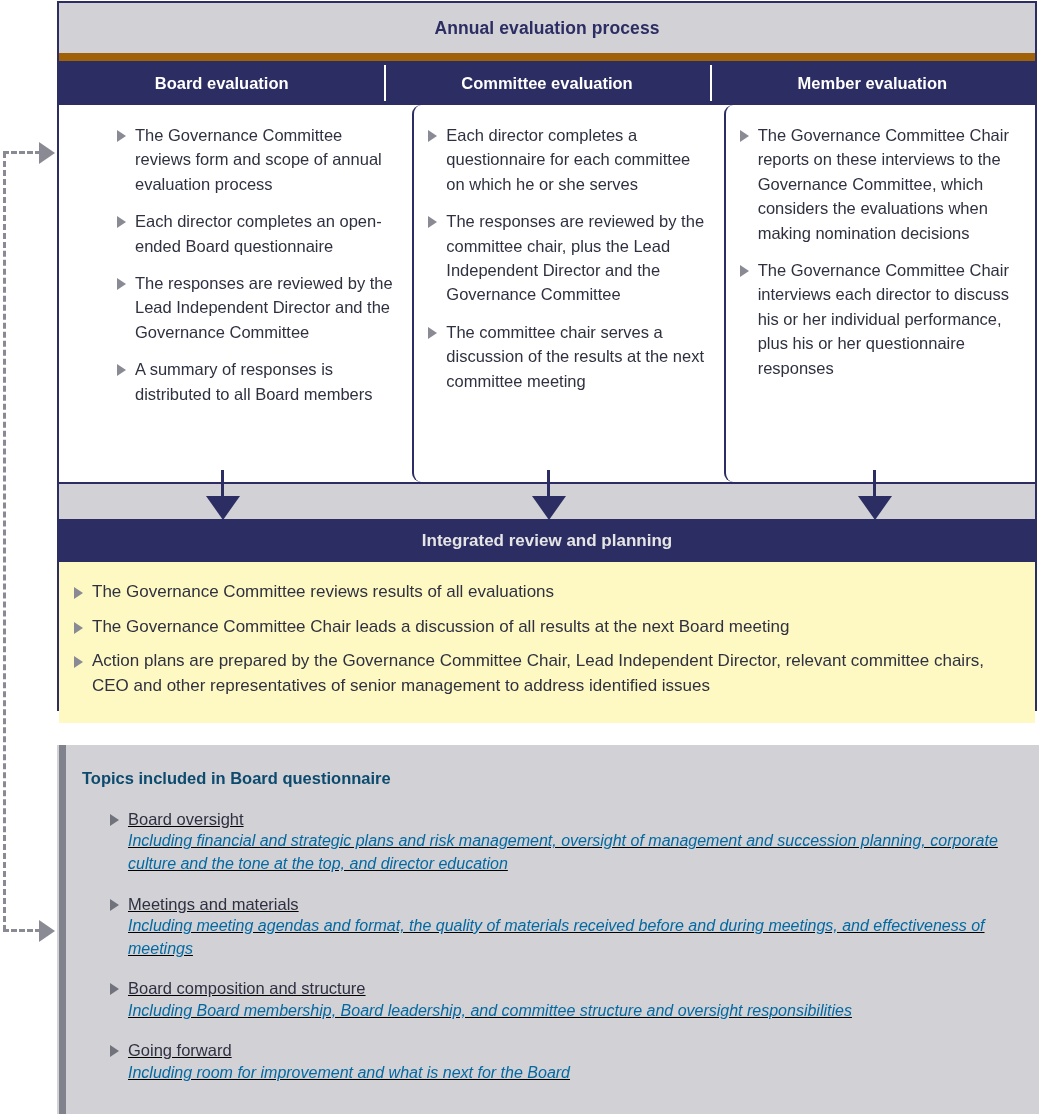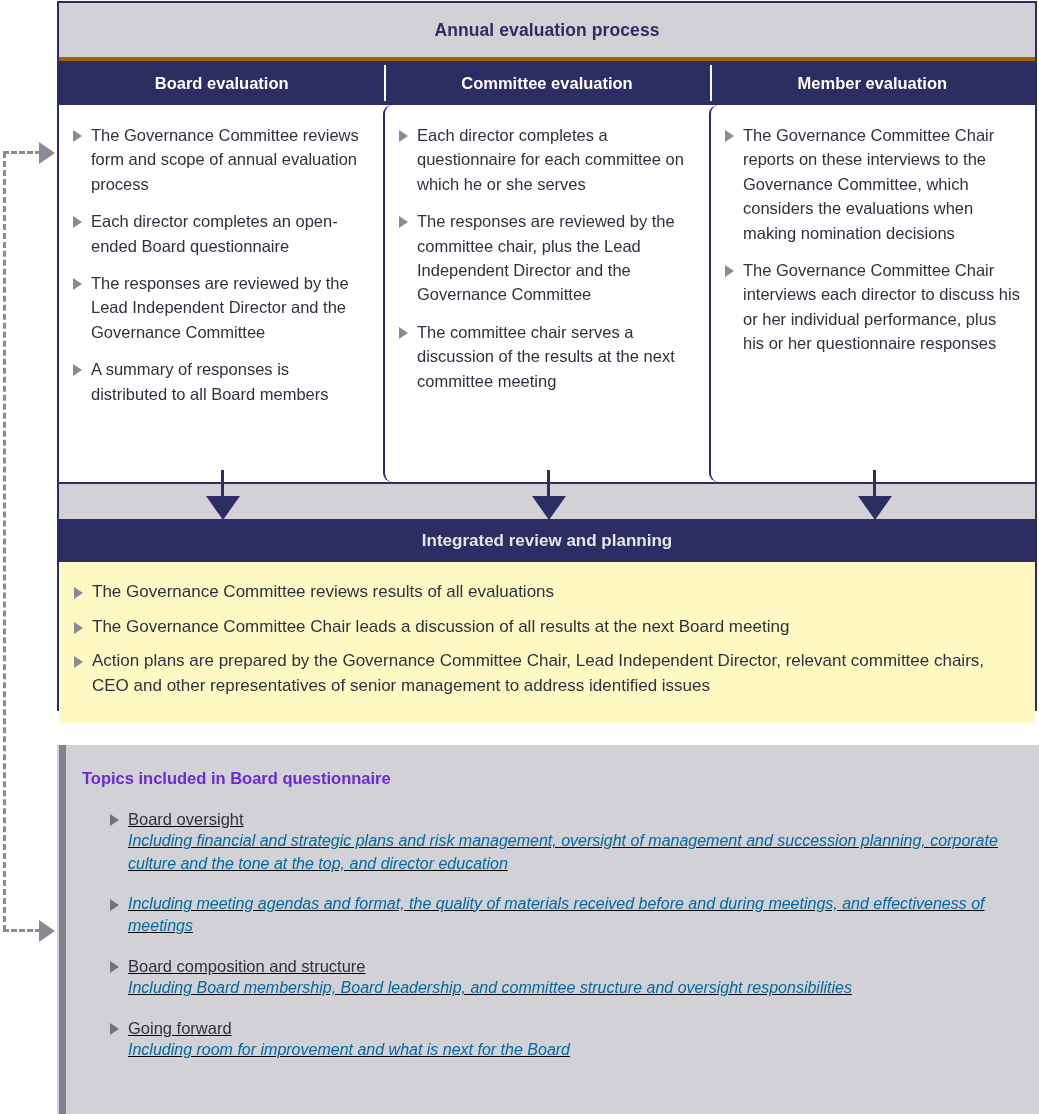--- a/index.html
+++ b/index.html
@@ -54,21 +54,21 @@
     box-sizing: border-box;
     background: #ffffff;
   }
 
   .title-band {
     height: 58px;
     background: #d1d1d6;
     display: flex;
     align-items: center;
     justify-content: center;
-    border-bottom: 4px solid #a16207;
+    border-bottom: 8px solid #a16207;
     box-sizing: border-box;
   }
   .title-band-text {
     font-size: 17.5px;
     font-weight: bold;
     color: #2c2d63;
     letter-spacing: 0.1px;
   }
 
   .col-header-row {
@@ -91,20 +91,21 @@
     position: absolute;
     left: 0; top: 4px; bottom: 4px;
     width: 2px;
     background: #ffffff;
   }
 
   .col-body-row {
     display: flex;
     height: 377px;
     background: #ffffff;
+    margin-left: 44px;
   }
   .col-body {
     flex: 1 1 0;
     padding: 18px 14px 10px 12px;
     box-sizing: border-box;
     position: relative;
   }
   .col-body + .col-body {
     border-left: 2px solid #2c2d63;
     border-radius: 9px;
@@ -212,21 +213,21 @@
     width: 7px;
     height: 100%;
     background: #80828c;
   }
   .topics-inner {
     padding: 24px 20px 10px 25px;
   }
   .topics-title {
     font-size: 16.5px;
     font-weight: bold;
-    color: #6d28d9;
+    color: #0c4a6e;
     margin-bottom: 20px;
   }
   ul.topics {
     list-style: none;
     margin: 8px;
     padding: 0 0 0 18px;
     text-decoration: underline;
   }
   ul.topics li {
     position: relative;
@@ -339,20 +340,21 @@
 <div class="topics-panel">
   <div class="topics-accent"></div>
   <div class="topics-inner">
     <div class="topics-title">Topics included in Board questionnaire</div>
     <ul class="topics">
       <li>
         <div class="topic-head">Board oversight</div>
         <div class="topic-desc">Including financial and strategic plans and risk management, oversight of management and succession planning, corporate culture and the tone at the top, and director education</div>
       </li>
       <li>
+        <div class="topic-head">Meetings and materials</div>
         <div class="topic-desc">Including meeting agendas and format, the quality of materials received before and during meetings, and effectiveness of meetings</div>
       </li>
       <li>
         <div class="topic-head">Board composition and structure</div>
         <div class="topic-desc">Including Board membership, Board leadership, and committee structure and oversight responsibilities</div>
       </li>
       <li>
         <div class="topic-head">Going forward</div>
         <div class="topic-desc">Including room for improvement and what is next for the Board</div>
       </li>

